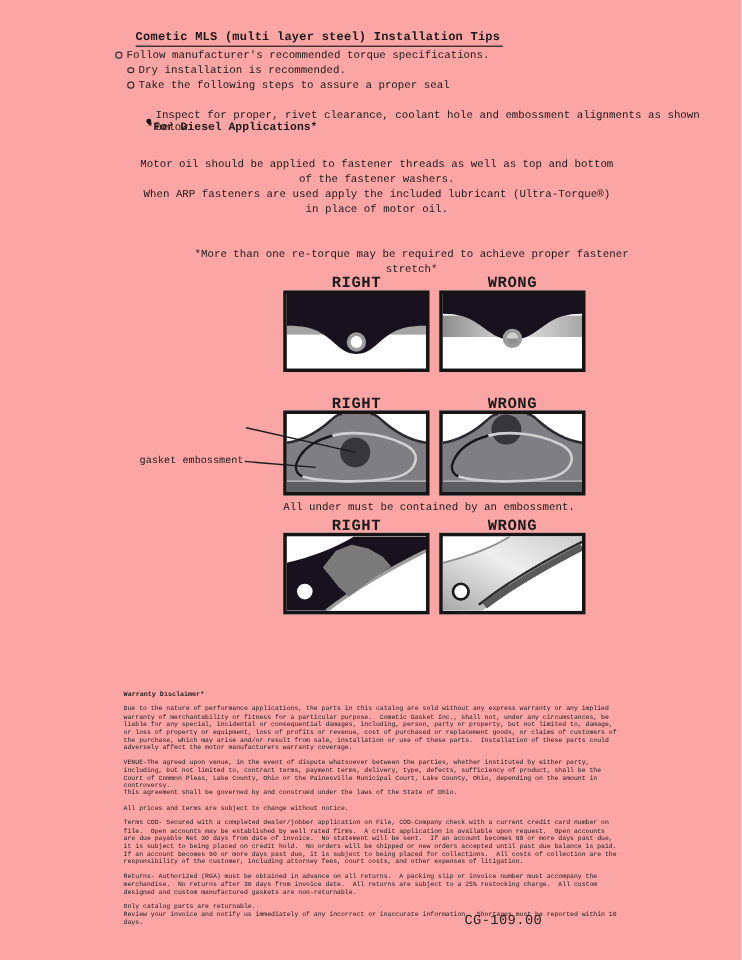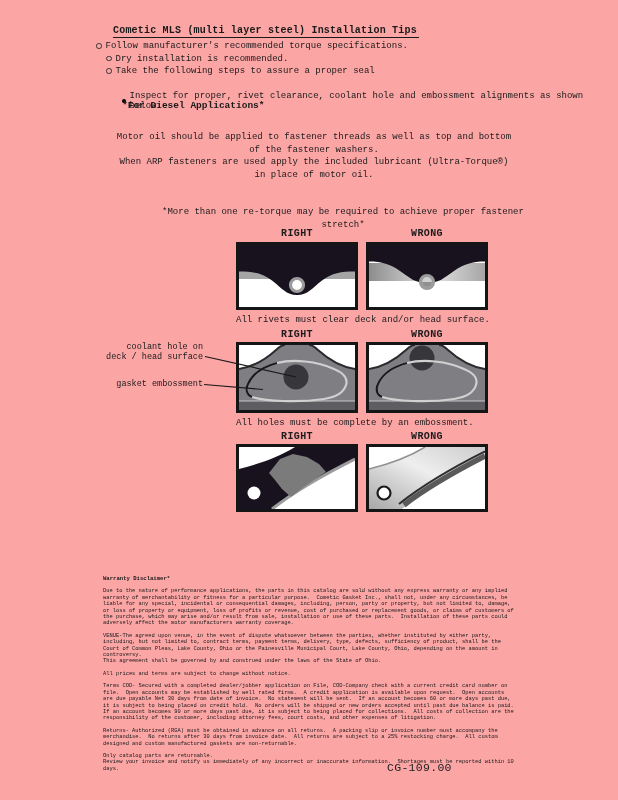--- a/index.html
+++ b/index.html
@@ -6,21 +6,21 @@
   .page{position:relative;width:618px;height:800px;background:#fca5a5;overflow:hidden;
         font-family:Liberation Mono, monospace;color:#1a1a1a;}
   .abs{position:absolute;}
   .title{font-size:10px;font-weight:bold;border-bottom:1.2px solid #1a1a1a;padding:0 2px 1px 0;
          letter-spacing:.2px;display:inline-block;}
   .body-text{font-size:9px;line-height:12.5px;white-space:pre-line;width:402px;text-align:center;}
   .b-row{position:absolute;display:flex;align-items:center;gap:4px;font-size:9px;}
   .mk-open{width:3.5px;height:3.5px;border:1px solid #333;border-radius:50%;flex:none;}
   .mk-dot{width:3.5px;height:3.5px;background:#111;border-radius:50%;flex:none;}
   .heading{font-size:9.5px;font-weight:bold;}
-  .rw-label{font-size:10px;font-weight:bold;letter-spacing:.4px;width:122px;text-align:center;color:#1c1c1c;}
+  .rw-label{font-size:13px;font-weight:bold;letter-spacing:.4px;width:122px;text-align:center;color:#1c1c1c;}
   .caption{font-size:9px;line-height:11px;white-space:pre-line;}
   .panel{position:absolute;border:3px solid #151515;background:#fff;}
   .panel svg{display:block;}
   .pointer-label{font-size:8.5px;line-height:9.5px;text-align:right;white-space:pre-line;width:105px;}
   .legal{font-size:5.4px;line-height:6.4px;width:413px;}
   .legal p{margin:0 0 6px 0;white-space:pre-wrap;}
   .legal .lg-head{font-weight:bold;font-size:5.6px;margin-bottom:6px;}
   .code{font-size:11.5px;letter-spacing:.3px;color:#222;}
   .overlay{pointer-events:none;}
 </style>
@@ -75,27 +75,24 @@
             <stop offset="1" stop-color="#a6a6a6"></stop>
         </linearGradient>
       </defs>
       <rect x="0" y="18" width="116" height="18" fill="url(#gDeckB)"></rect>
       <rect x="0" y="36" width="116" height="26" fill="#ffffff"></rect>
       <path d="M0,0 H116 V16.5 C103,16.5 95,19 85,26 C75,33 70,38 58,38 C46,38 41,33 31,26 C21,19 13,16.5 0,16.5 Z" fill="#18121f"></path>
       <circle cx="58" cy="37" r="6.5" fill="#cfcfcf" stroke="#9b9b9b" stroke-width="3.2"></circle>
       <path d="M53,37 A5,5 0 0 0 63,37 Z" fill="#8f8f8f"></path>
     </svg>
   </div>
-  <div class="abs caption" style="left:236px;top:315px;">All rivets must clear deck and/or head surface.</div>
 
   <div class="abs rw-label" style="left:236px;top:329px;">RIGHT</div>
   <div class="abs rw-label" style="left:366px;top:329px;">WRONG</div>
 
-  <div class="abs pointer-label" style="left:98px;top:343px;">coolant hole on
-deck / head surface</div>
   <div class="abs pointer-label" style="left:98px;top:380px;">gasket embossment</div>
 
   <div class="panel" style="left:236px;top:342px;">
     <svg viewBox="0 0 116 65" width="116" height="65">
       <rect width="116" height="65" fill="#ffffff"></rect>
       <path d="M0,24 C13,22 26,15 37,5 C40,2 43,0 46,0 L70,0 C73,0 76,2 79,5 C90,15 103,22 116,24 L116,65 L0,65 Z" fill="#7f7f83"></path>
       <rect y="56" width="116" height="9" fill="#5e5e62"></rect>
       <line x1="0" y1="56" x2="116" y2="56" stroke="#c6c6c6" stroke-width="1"></line>
       <path d="M0,24 C13,22 26,15 37,5 C40,2 43,0 46,0" fill="none" stroke="#2b2b2f" stroke-width="2"></path>
       <path d="M70,0 C73,0 76,2 79,5 C90,15 103,22 116,24" fill="none" stroke="#2b2b2f" stroke-width="2"></path>
@@ -116,21 +113,21 @@
       <path d="M13,52 C8,50 6,45 9,39 C13,30 23,22 38,18 C54,14 78,16 95,24 C105,28 109,34 107,40 C105,47 97,52 85,54 C58,58 26,56 13,52 Z" fill="none" stroke="#d0d0d0" stroke-width="2.2"></path>
       <path d="M38,18 C23,22 13,30 9,39 C6,45 8,50 13,52" fill="none" stroke="#1a1a1d" stroke-width="2.2"></path>
     </svg>
   </div>
 
   <svg class="abs overlay" style="left:100px;top:329px;" width="420" height="100">
     <line x1="105" y1="27.5" x2="196" y2="48" stroke="#1a1a1a" stroke-width="1.2"></line>
     <line x1="104" y1="55.5" x2="163" y2="60.5" stroke="#1a1a1a" stroke-width="1.2"></line>
   </svg>
 
-  <div class="abs caption" style="left:236px;top:418px;">All holes must be complete by an embossment.</div>
+  <div class="abs caption" style="left:236px;top:418px;">All under must be contained by an embossment.</div>
 
   <div class="abs rw-label" style="left:236px;top:431px;">RIGHT</div>
   <div class="abs rw-label" style="left:366px;top:431px;">WRONG</div>
 
   <div class="panel" style="left:236px;top:444px;">
     <svg viewBox="0 0 116 62" width="116" height="62">
       <rect width="116" height="62" fill="#ffffff"></rect>
       <path d="M0,22 C20,17 40,10 56,0 L116,0 V12 C84,28 56,44 33,62 L0,62 Z" fill="#18121f"></path>
       <path d="M116,12 C84,28 56,44 33,62" fill="none" stroke="#9c9c9c" stroke-width="3"></path>
       <path d="M30,26 L41,12 L54,7 L68,10 L80,17 L87,25 C76,32 63,41 52,50 L43,42 L36,33 Z" fill="#7b7b7b"></path>

